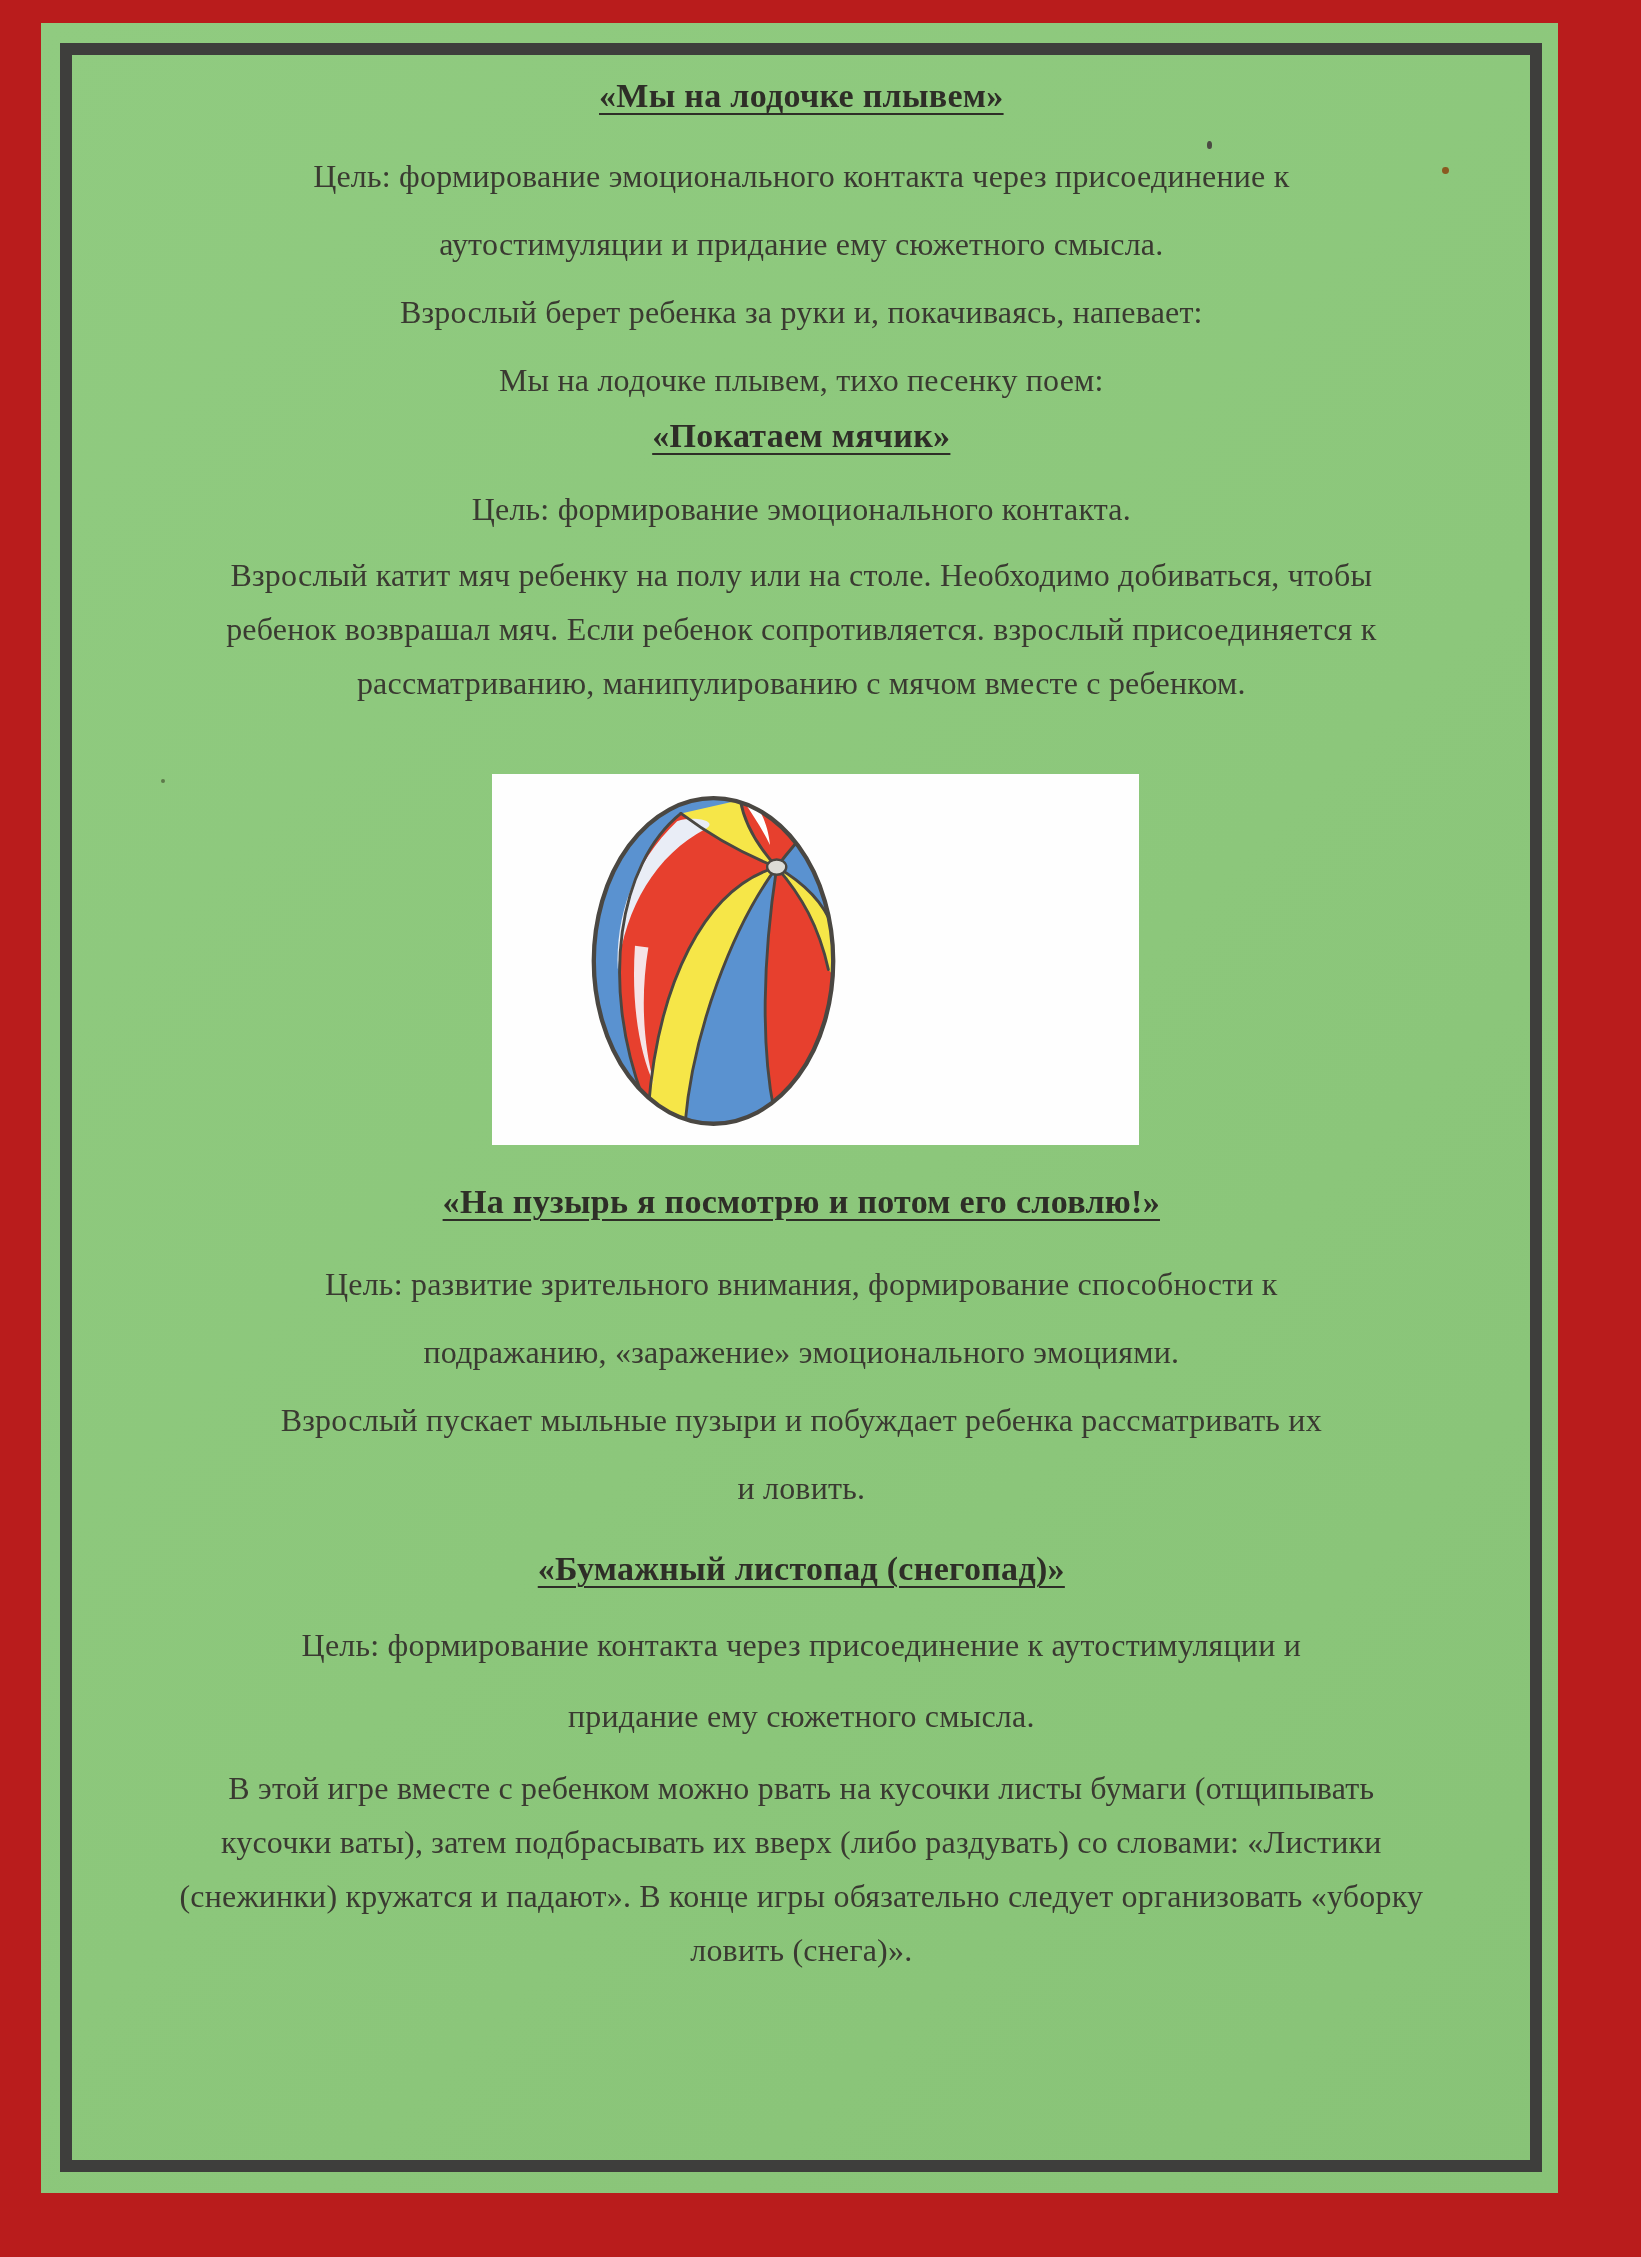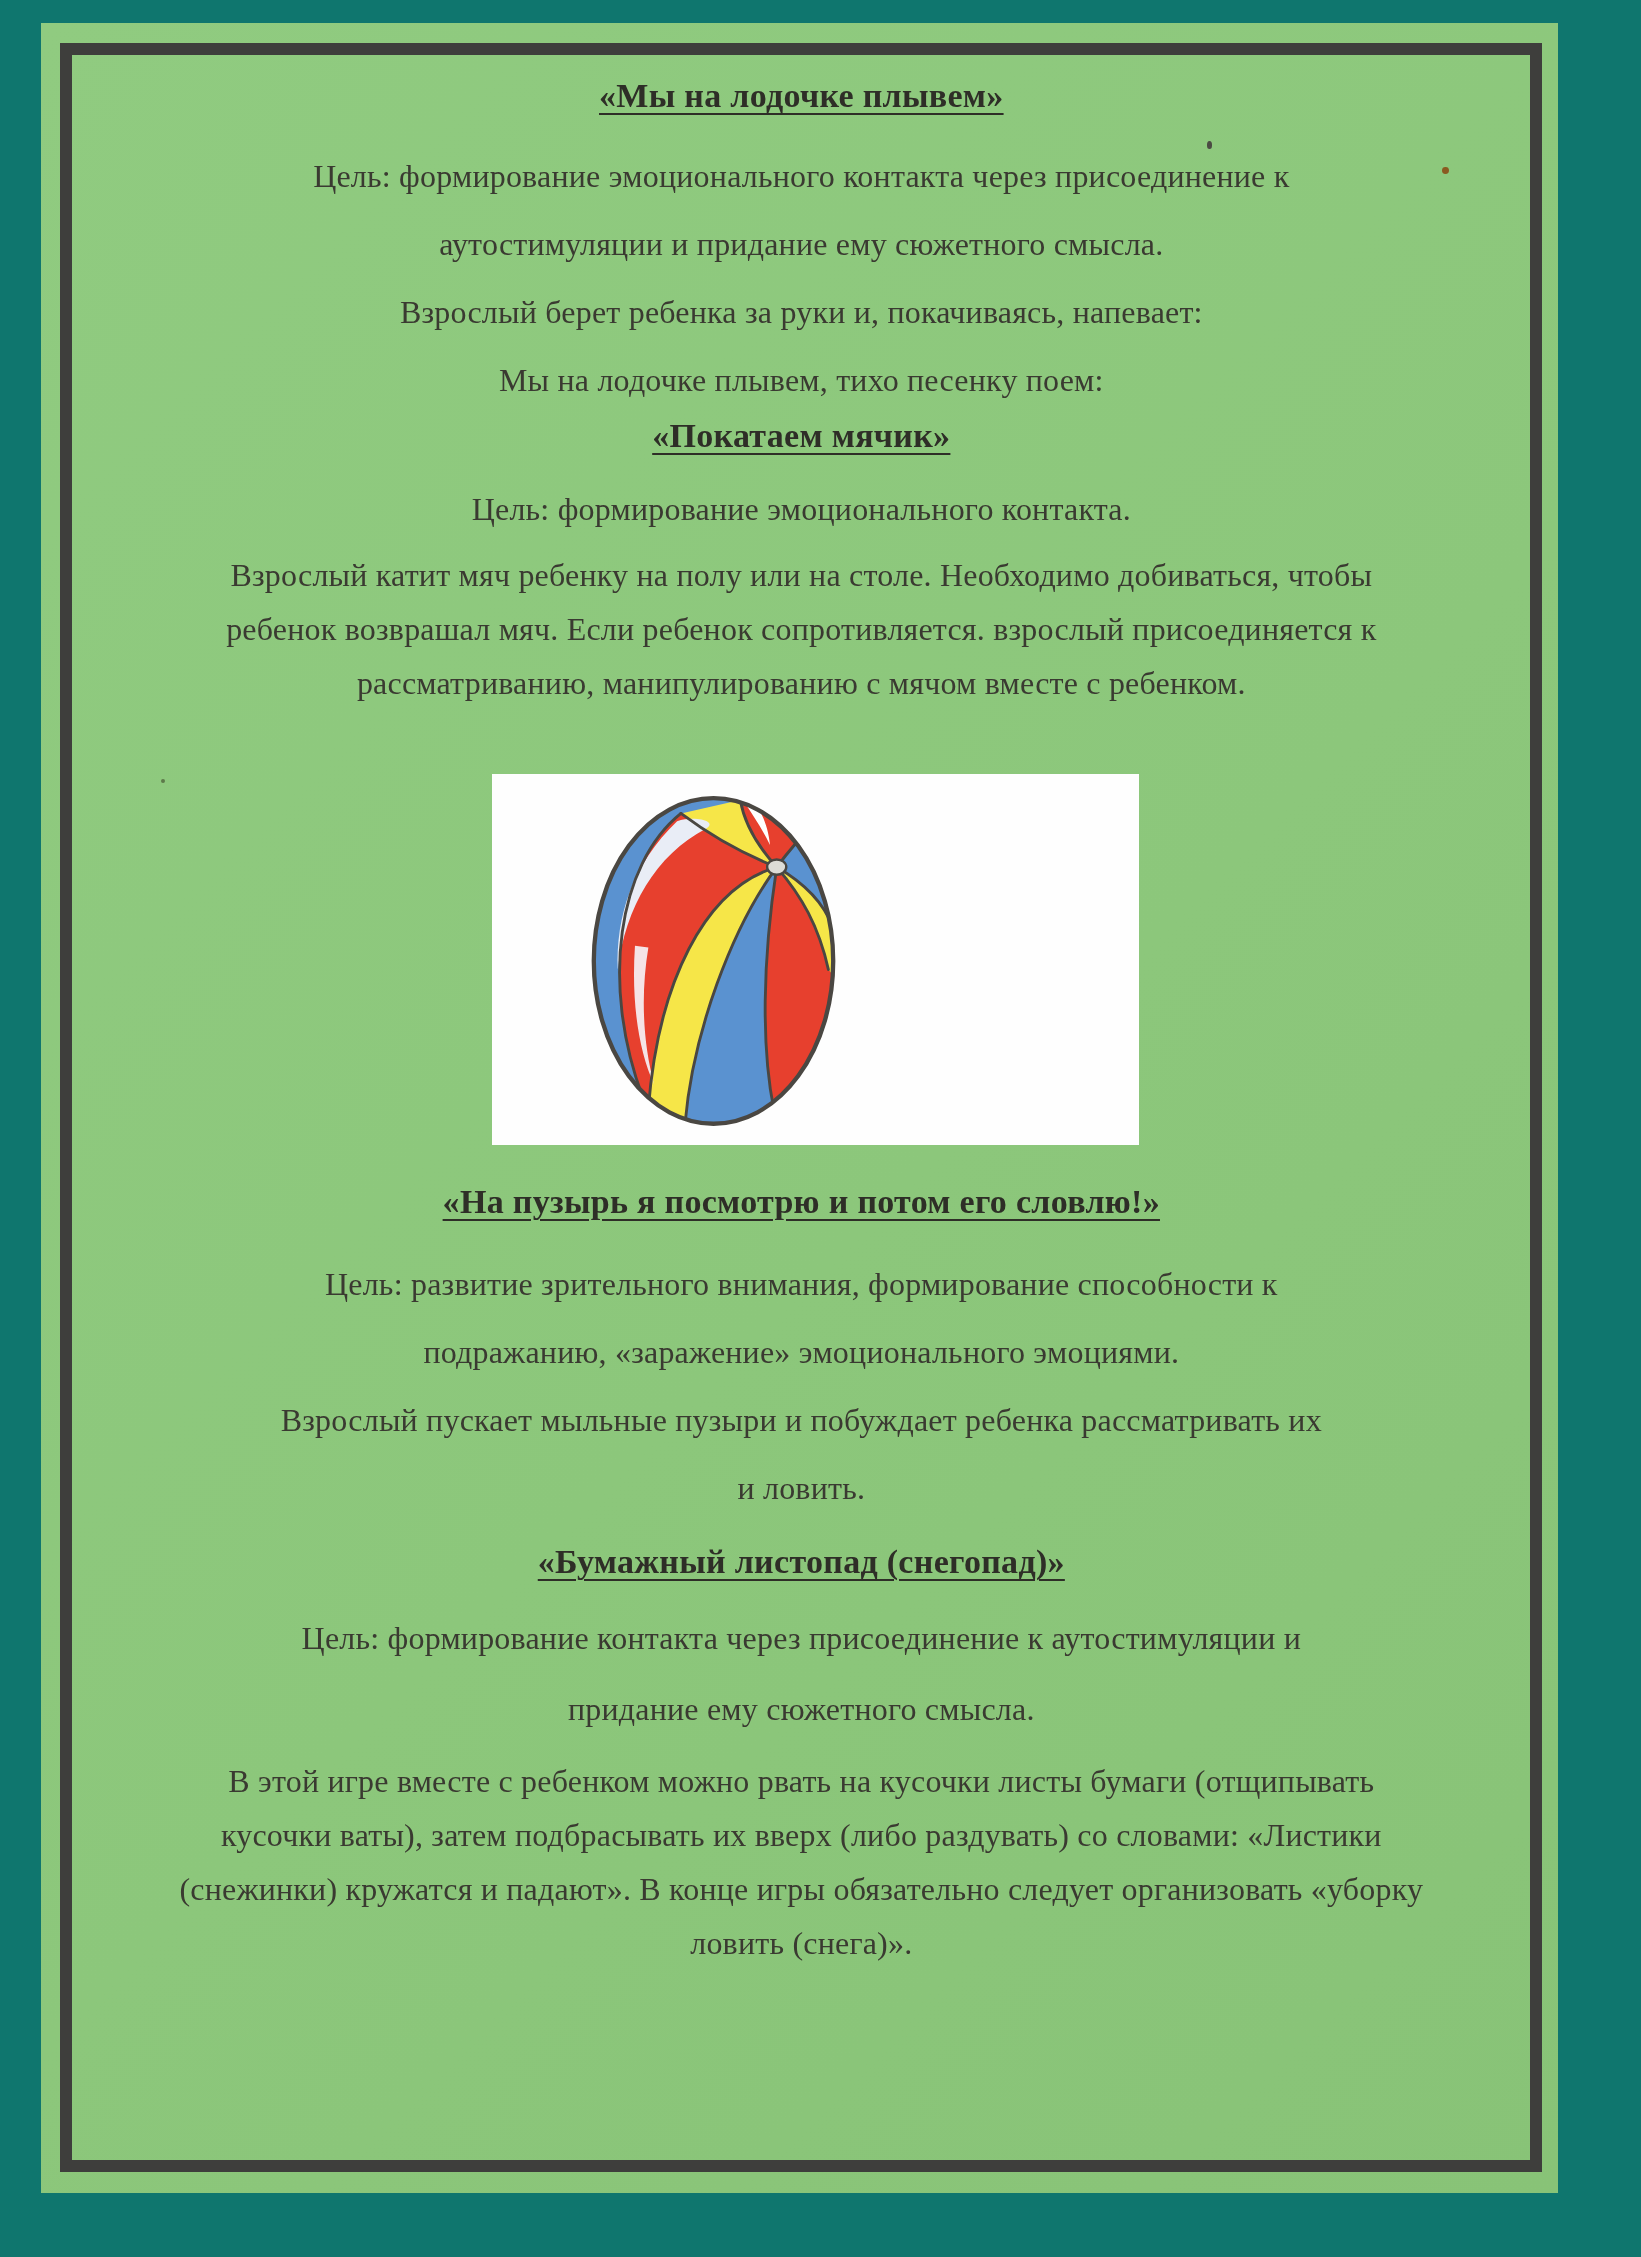--- a/index.html
+++ b/index.html
@@ -1,18 +1,18 @@
 <!DOCTYPE html>
 <html><head>
 <meta charset="utf-8">
 <style>
   html,body{margin:0;padding:0;background:#efede4;}
   #screen{
     position:relative;width:1641px;height:2257px;overflow:hidden;
-    background:#0f766e;
+    background:#b91c1c;
     font-family:"Liberation Serif", serif;
   }
   .paper{
     position:absolute;left:41px;top:23px;width:1517px;height:2170px;
     background:linear-gradient(135deg,#90cb80 0%,#8cc77b 55%,#88c377 100%);
   }
   .frame{
     position:absolute;left:19.3px;top:20px;width:1482px;height:2129px;
     border:12.6px solid #3e3e3c;box-sizing:border-box;
   }
@@ -21,21 +21,21 @@
     padding:0 23px;text-align:center;color:#3a3a31;
   }
   .title{
     margin:0;font-weight:bold;font-size:34px;line-height:43px;color:#2e2e27;
     text-decoration:underline;text-decoration-thickness:2.4px;text-underline-offset:5.8px;
     letter-spacing:0.3px;
   }
   #t1{margin-top:19.3px;}
   #t2{margin-top:0;}
   #t3{margin-top:35px;}
-  #t4{margin-top:18px;}
+  #t4{margin-top:25px;}
   .para{margin:0;font-size:32px;letter-spacing:0.2px;}
   .para .line{white-space:nowrap;}
   .wide .line{line-height:68px;}
   .wider .line{line-height:71px;}
   .tight .line{line-height:54px;}
   #s1{margin-top:25px;}
   #s2a{margin-top:17.4px;}
   #s2b{margin-top:5.8px;}
   #s3{margin-top:27px;}
   #s4a{margin-top:19.3px;}

